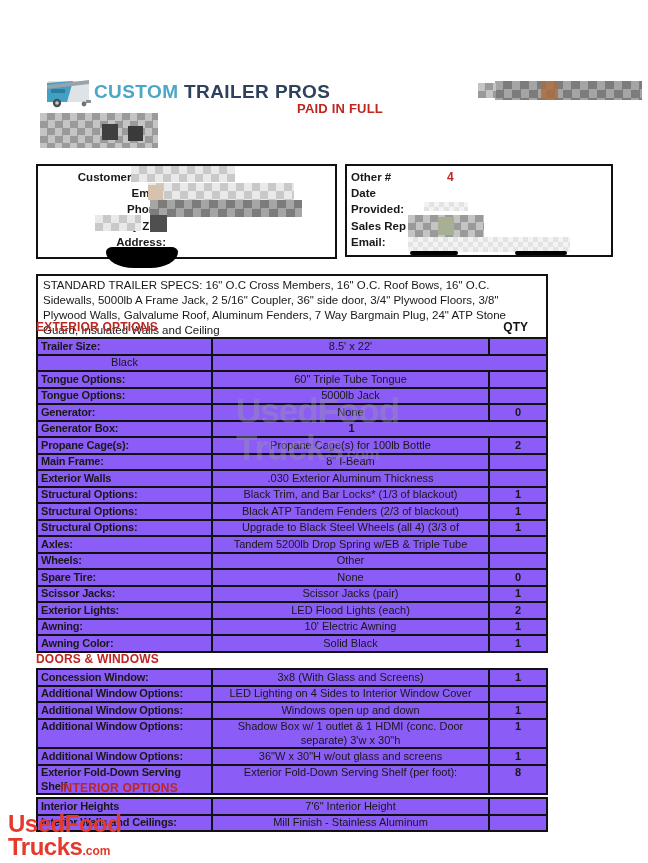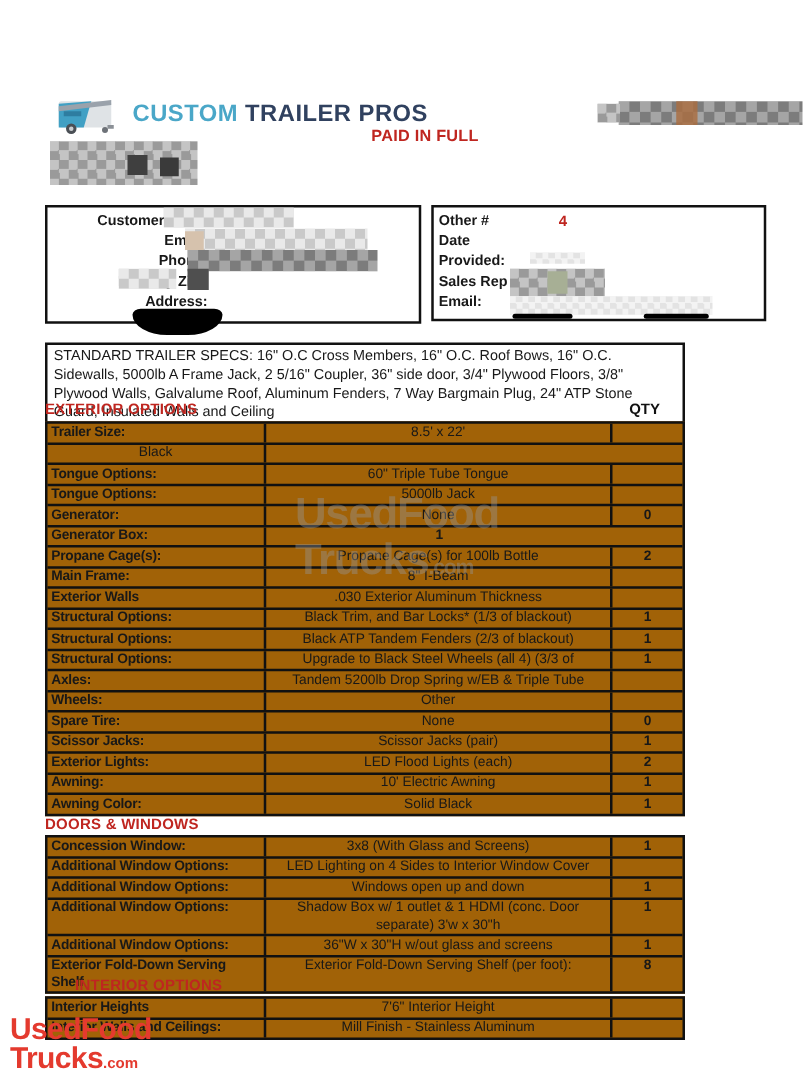--- a/index.html
+++ b/index.html
@@ -1,21 +1,21 @@
 <!DOCTYPE html>
 <html style="--accent_red: #bf2620; --logo_teal: #4aa7c8; --logo_navy: #30415f; --wm_red: #e43a2e;"><head>
 <meta charset="utf-8">
 <style>
   html,body { margin:0; padding:0; background:#ffffff; }
   .page {
     position:relative; width:648px; height:863px; background:#fff; overflow:hidden;
     font-family:"Liberation Sans","DejaVu Sans",sans-serif; color:#181818;
   }
   
-  .logo { position:absolute; left:46px; top:76px; display:flex; align-items:center; gap:14px; }
+  .logo { position:absolute; left:46px; top:76px; display:flex; align-items:center; gap:2px; }
   .logo svg { display:block; }
   .brand { font-size:19px; font-weight:bold; letter-spacing:.4px; white-space:nowrap; }
   .brand .first { color:var(--logo_teal,#4aa7c8); }
   .brand .rest  { color:var(--logo_navy,#30415f); }
   .paid { position:absolute; left:240px; top:101px; width:200px; text-align:center;
           font-size:13px; font-weight:bold; color:var(--accent_red,#bf2620); letter-spacing:.2px; }
   
   .px { position:absolute; background:repeating-conic-gradient(#c9c9c9 0% 25%, #e9e9e9 0% 50%) 0 0/16px 16px; }
   .px.dark { background:repeating-conic-gradient(#7c7c7c 0% 25%, #a5a5a5 0% 50%) 0 0/17px 17px; }
   .px.mid  { background:repeating-conic-gradient(#9a9a9a 0% 25%, #c4c4c4 0% 50%) 0 0/15px 15px; }
@@ -36,21 +36,21 @@
   
   .spec { position:absolute; left:36px; top:274px; width:512px; box-sizing:border-box;
           border:2px solid #111; padding:2px 5px 3px; font-size:11.5px; line-height:15px; }
   .spec b { font-weight:normal; }
   
   .sechead { position:absolute; left:36px; width:512px; display:flex; justify-content:space-between;
              align-items:flex-end; font-size:12px; font-weight:bold; }
   .sechead .stitle { color:var(--accent_red,#bf2620); letter-spacing:.2px; }
   .sechead .qtyh { color:#111; padding-right:20px; }
   
-  .tbl { position:absolute; left:36px; width:512px; box-sizing:border-box; border:2px solid #111; background:#a16207; }
+  .tbl { position:absolute; left:36px; width:512px; box-sizing:border-box; border:2px solid #111; background:#8b5cf6; }
   .tr { display:grid; grid-template-columns:175px 277px 1fr; }
   .tr + .tr { border-top:2px solid #111; }
   .td { min-height:14.5px; padding:0.5px 3px 0; font-size:11px; line-height:13.5px; box-sizing:border-box; }
   .td.label { font-weight:bold; border-right:2px solid #111; letter-spacing:-0.2px; }
   .td.value { text-align:center; border-right:2px solid #111; }
   .td.qty   { text-align:center; font-weight:bold; }
   
   .wm-center { position:absolute; left:236px; top:392px; font-weight:bold; letter-spacing:-1px;
                color:rgba(150,156,162,.38); font-size:35px; line-height:37px; pointer-events:none; }
   .wm-center .tld { font-size:17px; }

